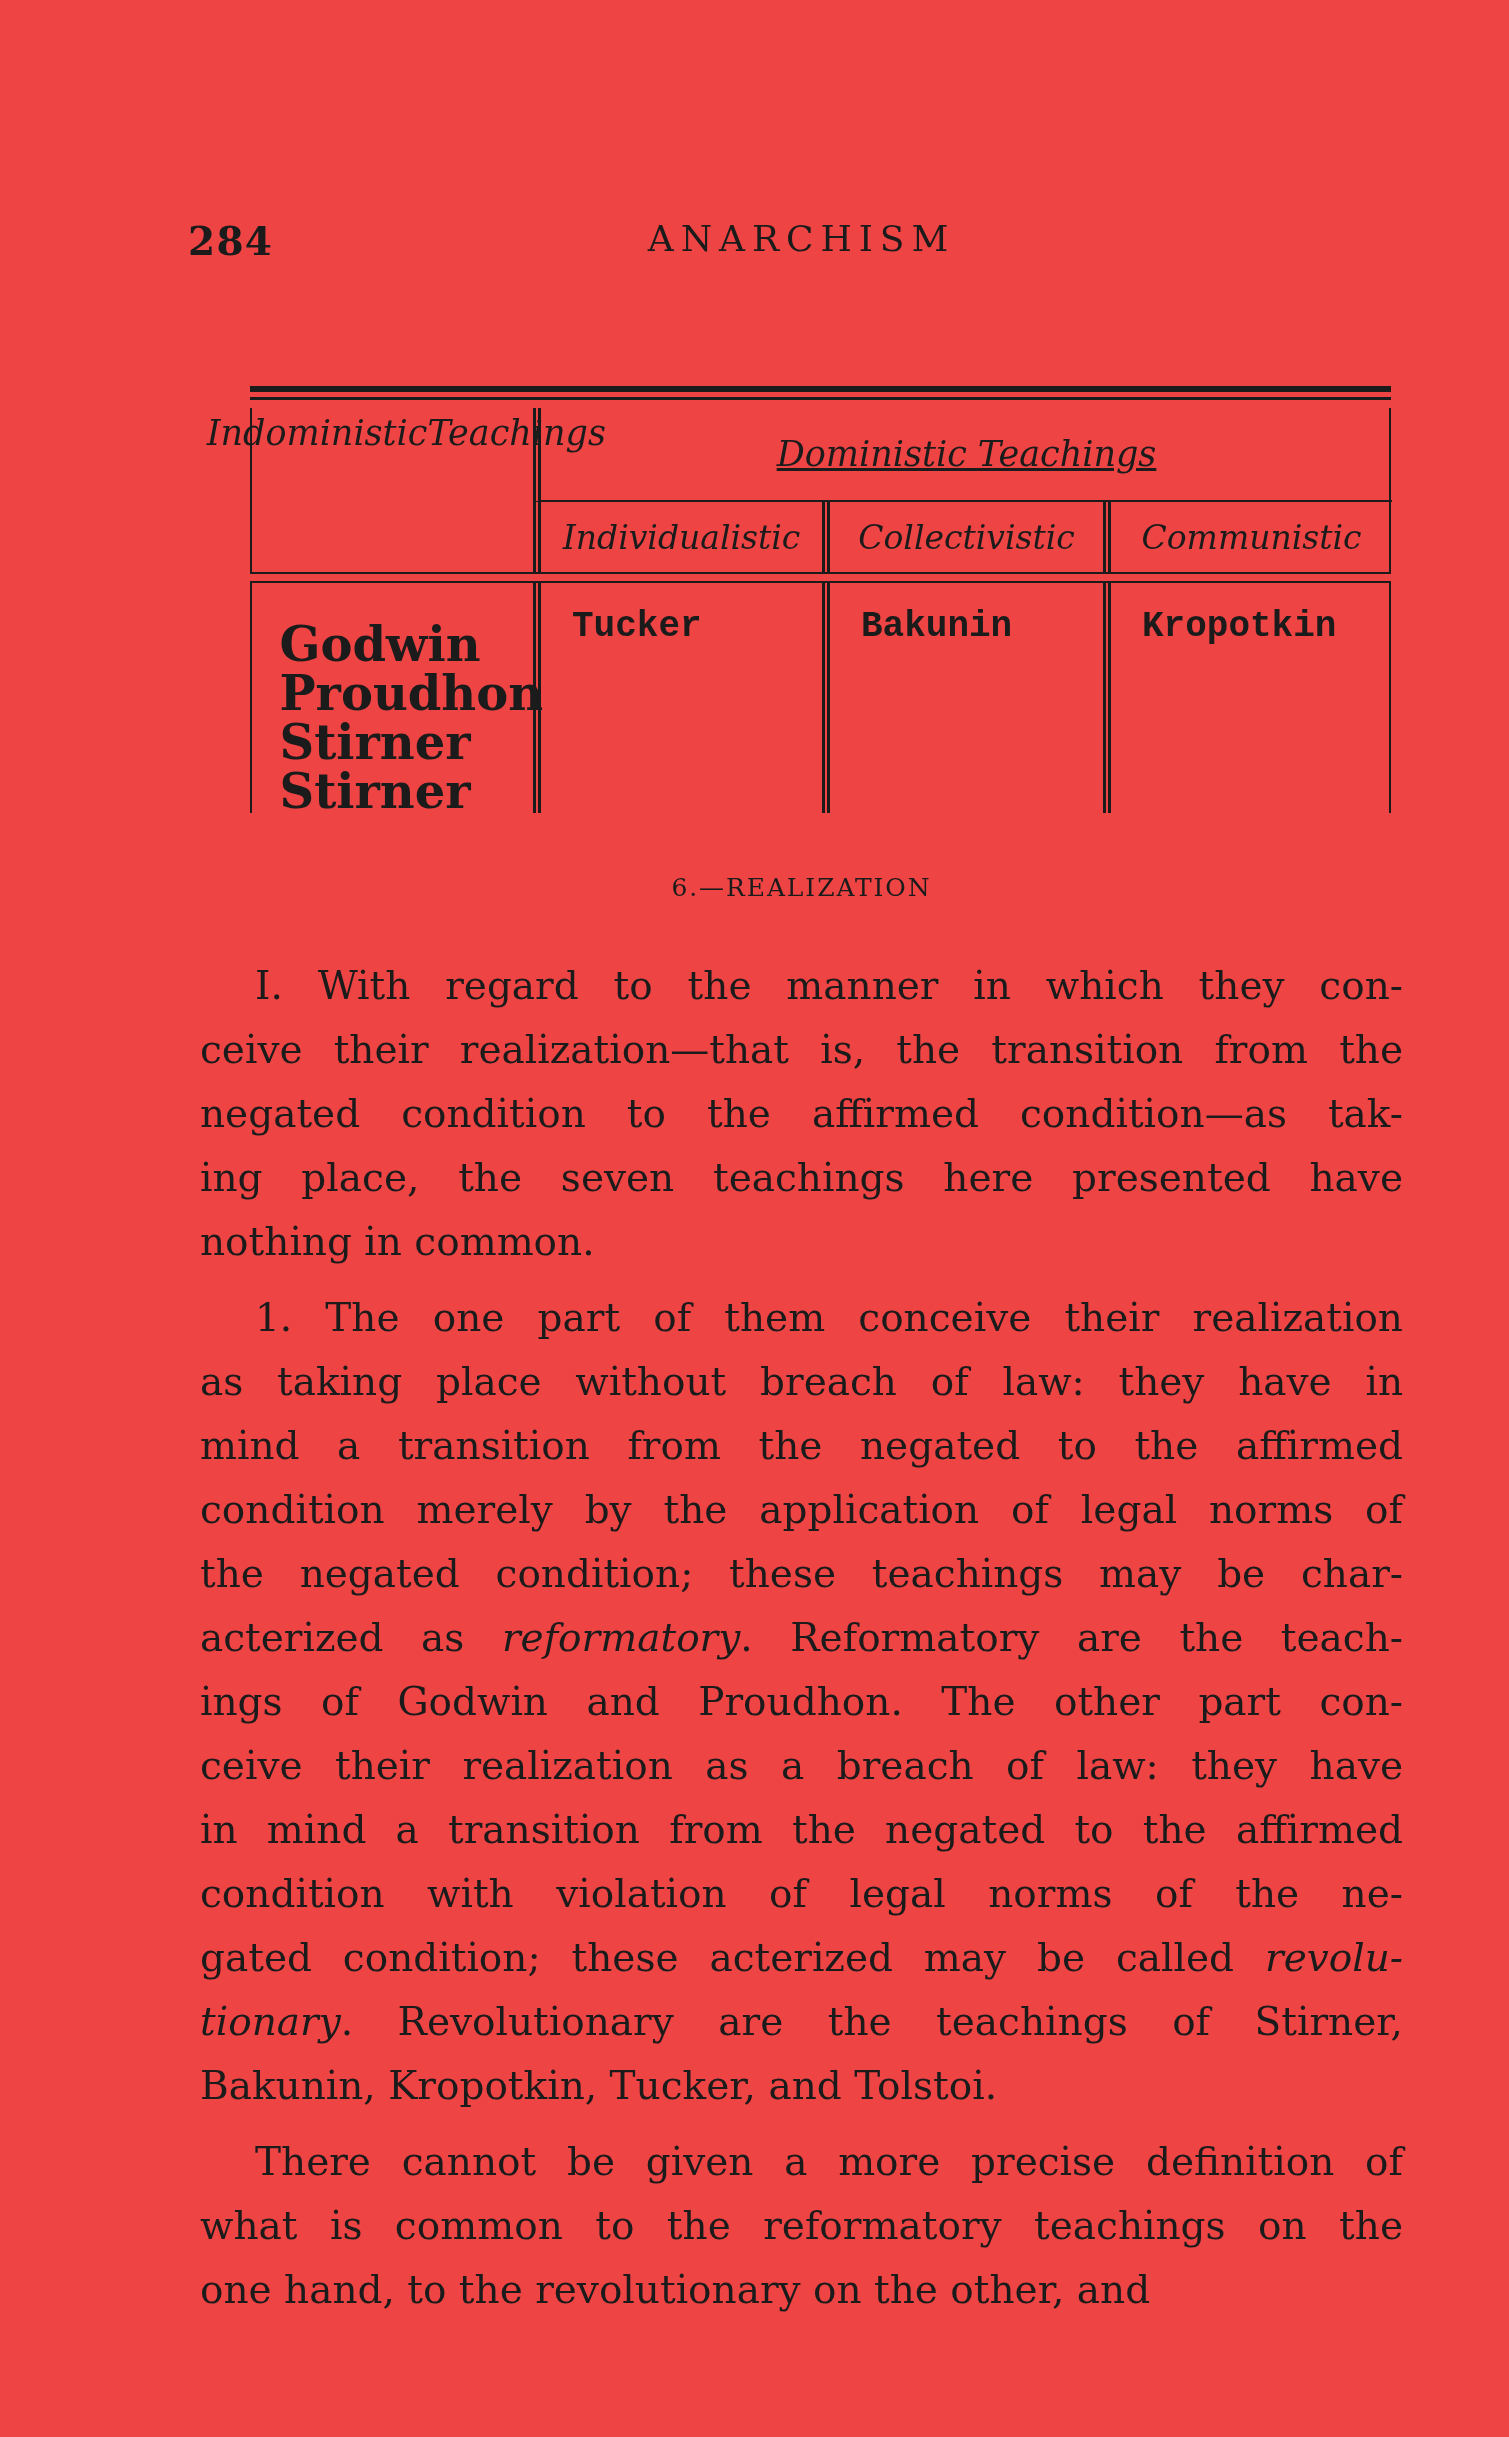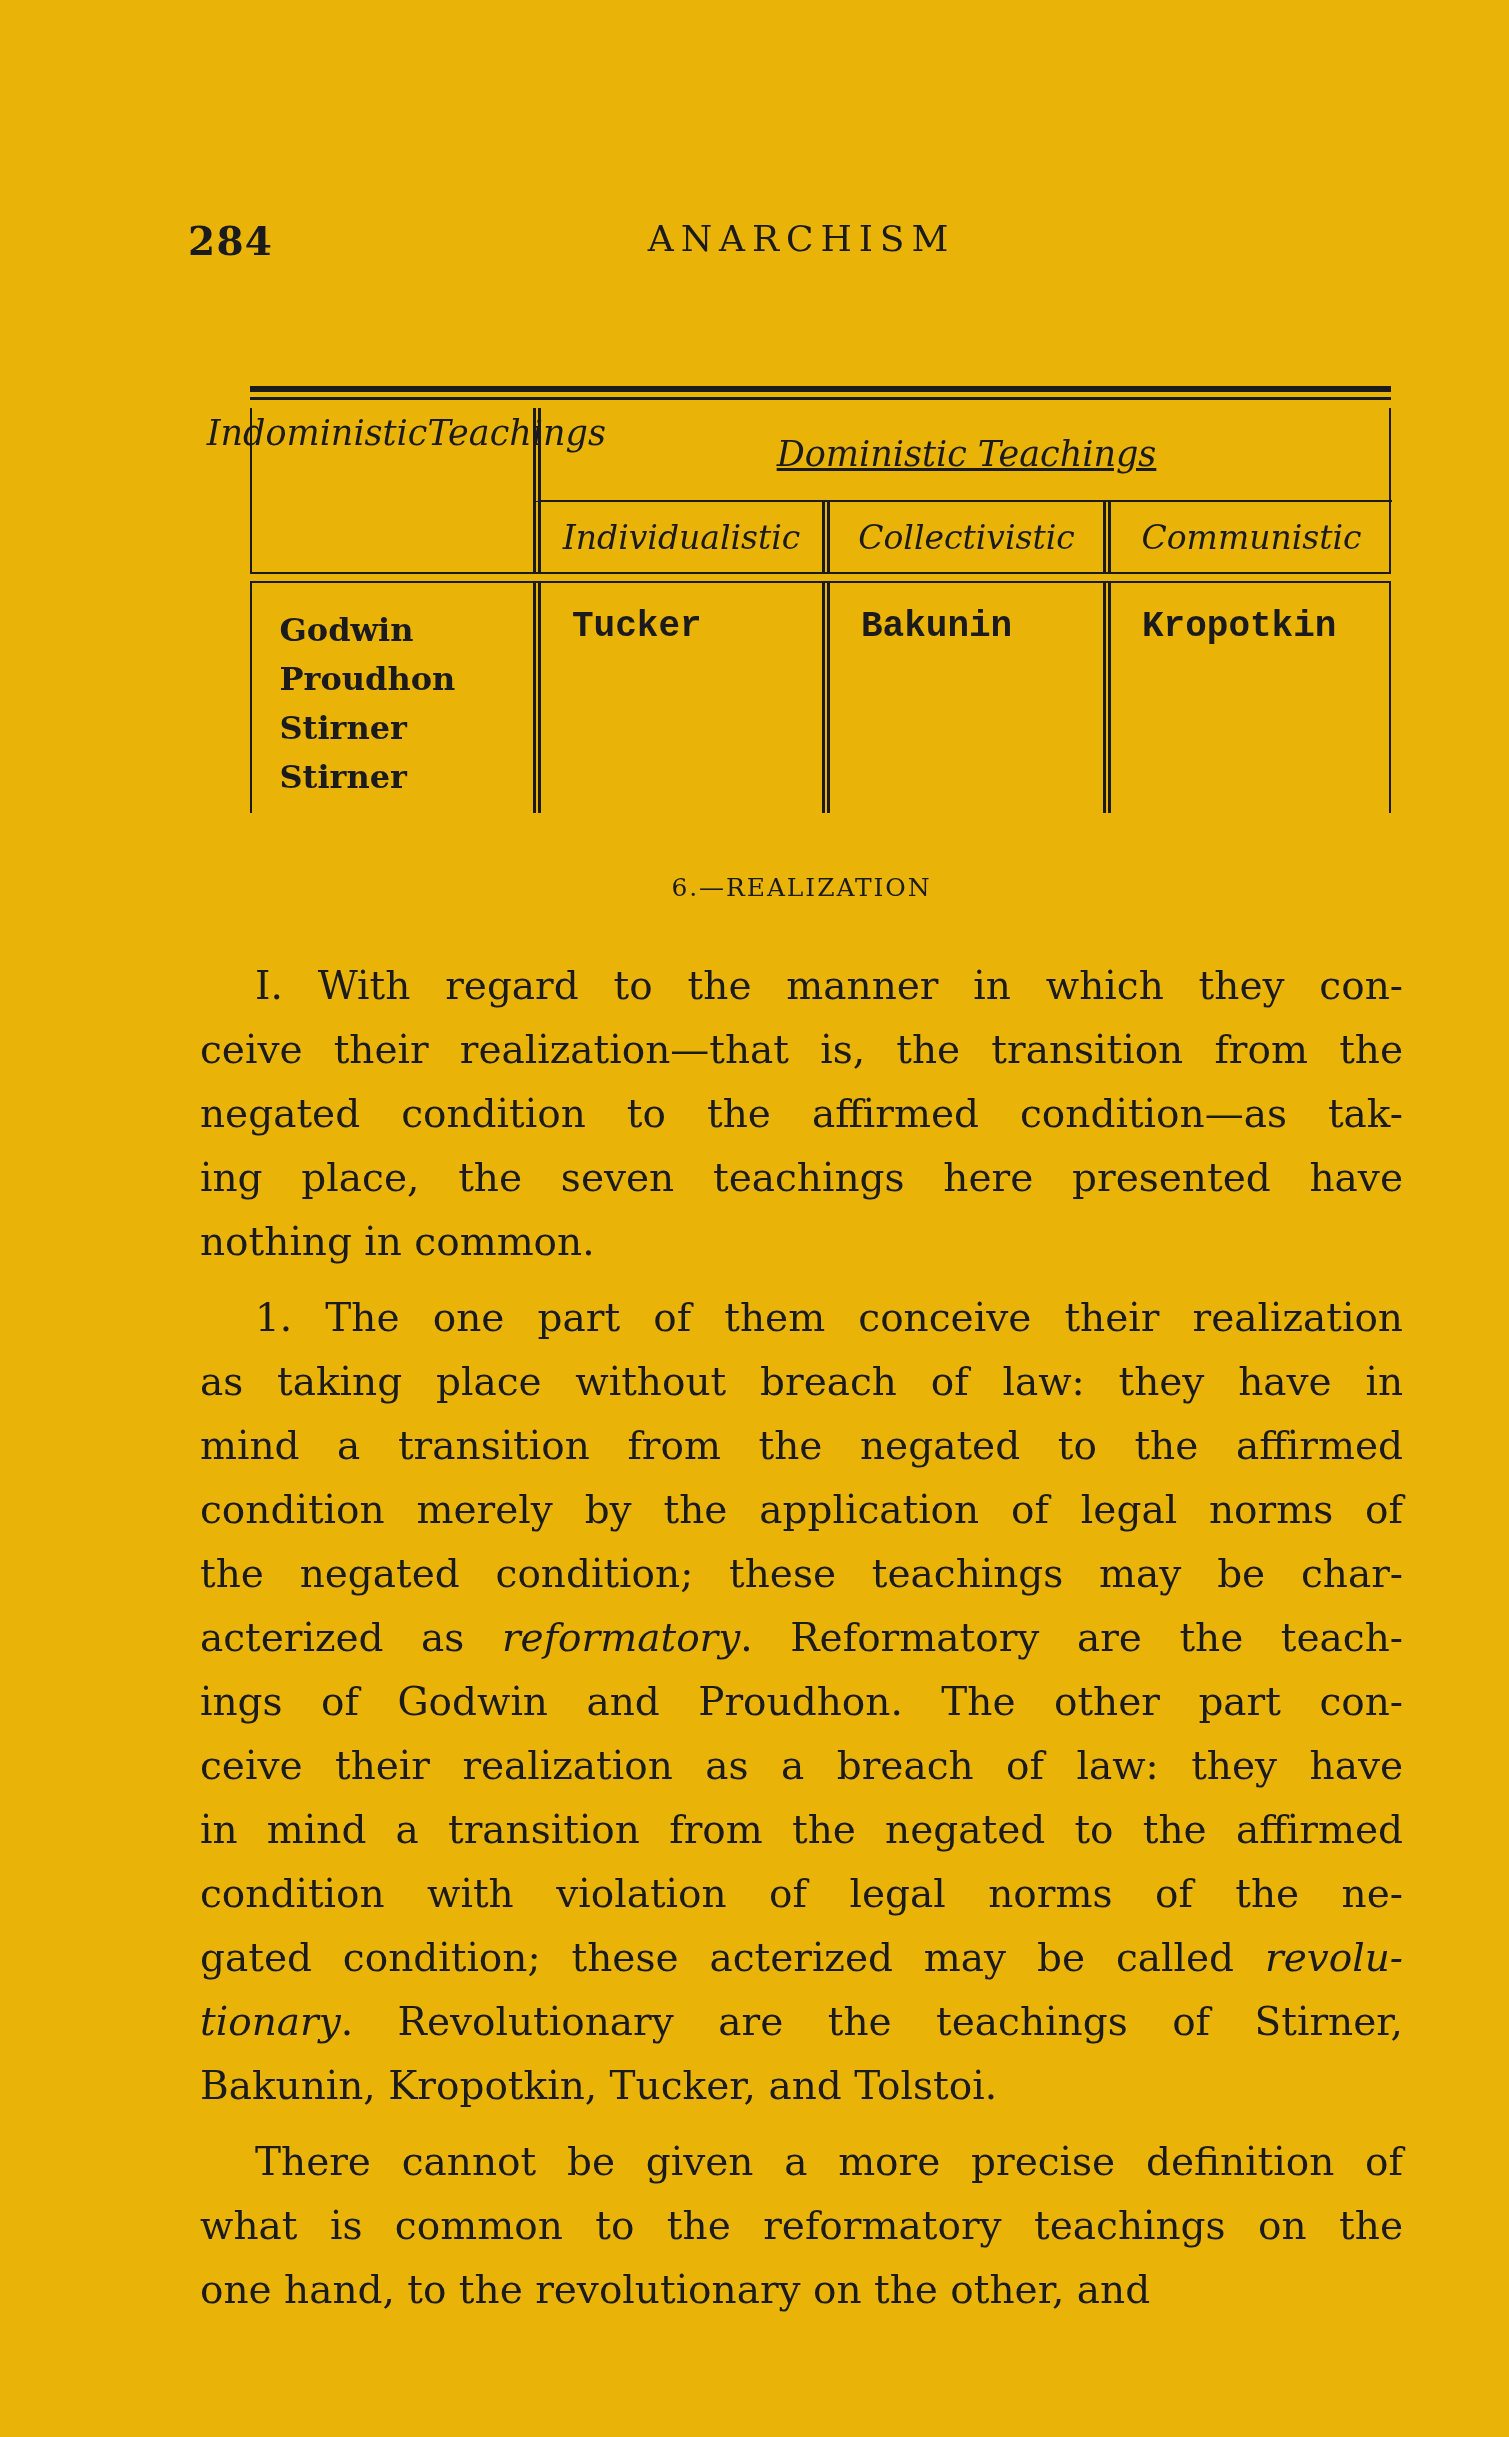--- a/index.html
+++ b/index.html
@@ -2,21 +2,21 @@
 <html style="font-size:10px"><head>
 <meta charset="utf-8">
 <title>Book Page Scan</title>
 <style>
   html, body { margin: 0; padding: 0; background: #e8e8e6; }
   .page {
     position: relative;
     width: 1510px;
     height: 2438px;
     margin: 0 auto;
-    background: #eab308;
+    background: #ef4444;
     font-family: "DejaVu Serif", serif;
     color: #1b1b1b;
     overflow: hidden;
   }
 
   
   .running-head {
     position: absolute;
     top: 218px;
     left: 188px;
@@ -80,21 +80,21 @@
     font-style: italic; font-size: 35px; text-decoration: underline;
   }
   .cell-colheader {
     grid-row: 2;
     display: flex; align-items: center; justify-content: center;
     font-style: italic; font-size: 33px;
   }
   .cell-names {
     grid-column: 1;
     padding: 22.5px 0 0 27.5px;
-    font-weight: bold; font-size: 32px; line-height: 49px;
+    font-weight: bold; font-size: 48px; line-height: 49px; margin-top: 14px;
   }
   .cell-body {
     padding: 22.5px 0 0 31px;
     font-weight: bold; font-size: 36px; font-family: Liberation Mono, monospace;
   }
 
   
   .section-heading {
     position: absolute;
     top: 873px;

